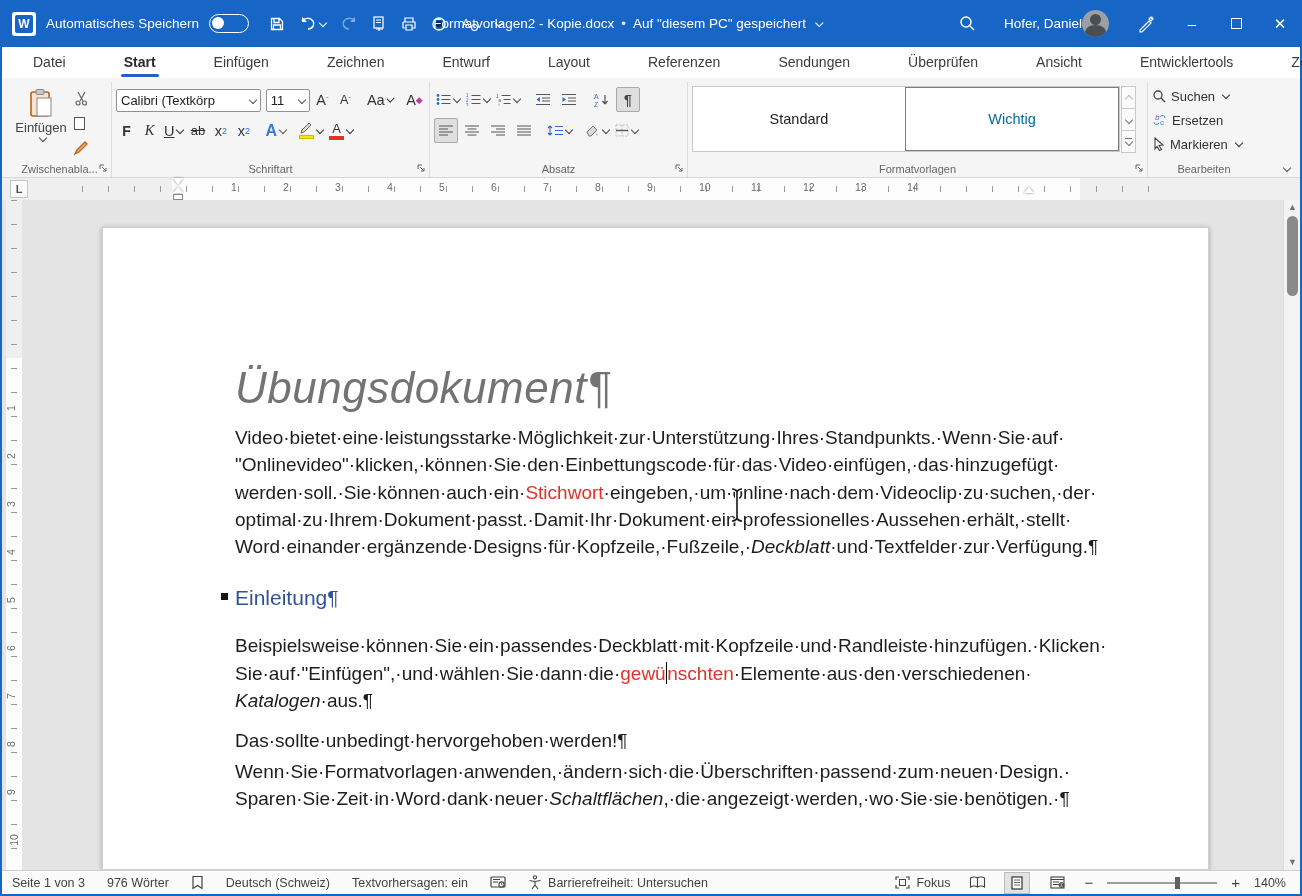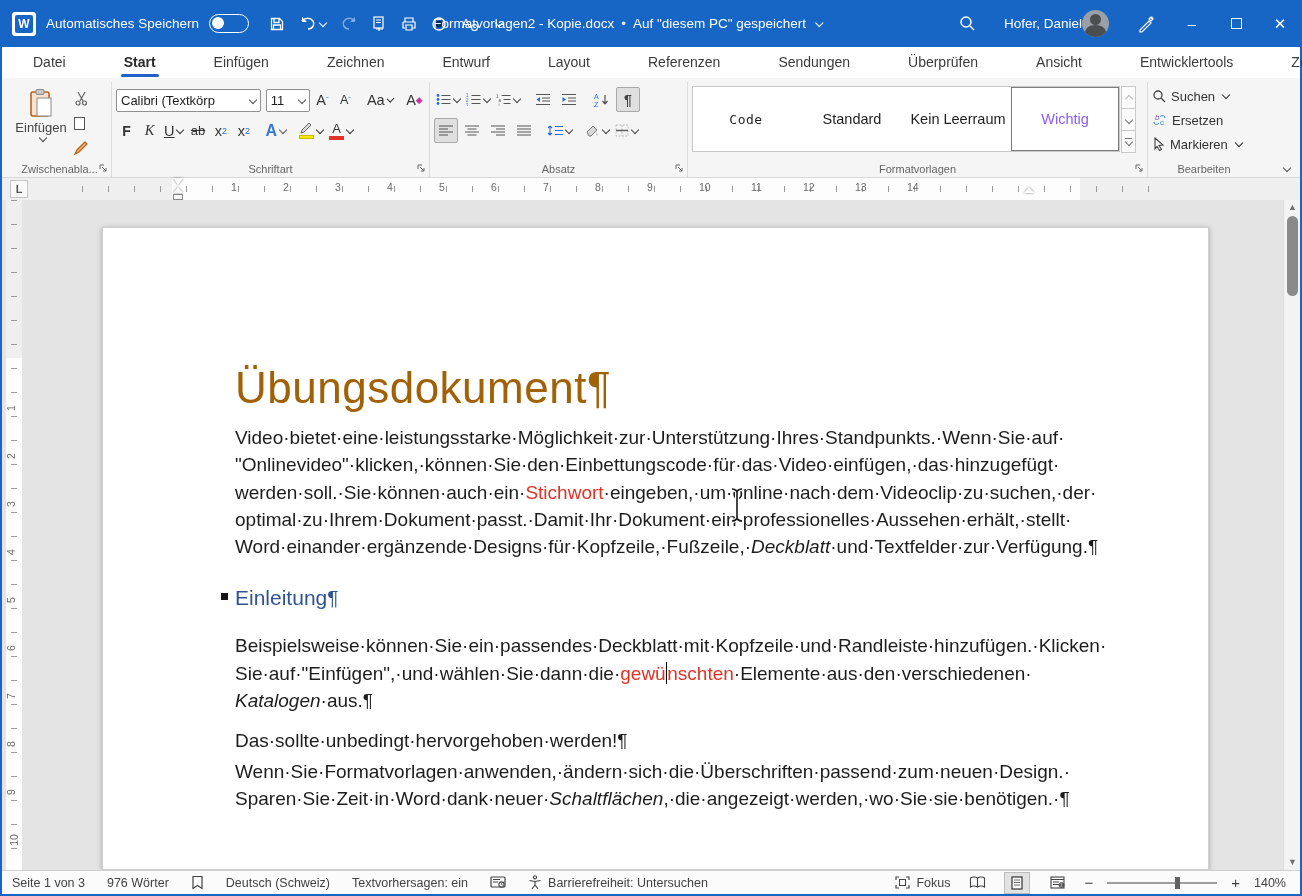--- a/index.html
+++ b/index.html
@@ -86,21 +86,21 @@
   .pbtn { height:25px; min-width:24px; display:flex; align-items:center; justify-content:center; padding:0 2px; color:#444; }
   .pbtn.toggled { background:#dfdfdf; border:1px solid #a9a9a9; border-radius:2px; }
   .pilc { font-size:14px; font-weight:600; }
 
   
   .g-sty { width:460px; }
   .gallery { display:flex; margin-top:2px; }
   .galcells { display:flex; background:#fff; border:1px solid #c9c9c9; height:66px; width:428px; }
   .stycell { flex:1; display:flex; align-items:center; justify-content:center; font-size:14.5px; color:#1f1f1f; }
   .stycell.mono { font-family:"DejaVu Sans Mono", monospace; font-size:13px; letter-spacing:.5px; }
-  .stycell.selected { border:1.7px solid #7c7c7c; color:#8b5cf6; background:#fff; }
+  .stycell.selected { border:1.7px solid #7c7c7c; color:#0369a1; background:#fff; }
   .galscroll { width:15px; display:flex; flex-direction:column; margin-left:1px; }
   .galscroll .gs { flex:1; border:1px solid #c9c9c9; background:#fbfbfb; display:flex; align-items:center;
                    justify-content:center; color:#777; margin-bottom:-1px; }
   .gs .chev { margin:0; }
   .gs.more { flex-direction:column; }
   .gs.more::before { content:""; width:7px; height:1.5px; background:#777; margin-bottom:1px; }
 
   
   .g-edit { width:112px; }
   .erow { display:flex; align-items:center; gap:5px; height:24px; font-size:13px; color:#333; white-space:nowrap; }
@@ -126,21 +126,21 @@
   .docarea { position:absolute; left:0; top:200px; width:1298px; height:670px; background:#e4e4e4; overflow:hidden; }
   .vruler { position:absolute; left:4px; top:0; width:16px; height:670px; background:#efefef; }
   .vband { position:absolute; left:0; top:158px; width:16px; height:512px; background:#fdfdfd; }
   .vticks { position:absolute; left:5px; top:0; width:6px; height:670px;
             background:repeating-linear-gradient(to bottom, #9a9a9a 0 1px, transparent 1px 24px); }
   .vnum { position:absolute; left:2px; font-size:10.5px; color:#6b6b6b; transform:rotate(-90deg); }
   .page { position:absolute; left:100px; top:27px; width:1107px; height:643px; background:#fff;
           border:1px solid #cfcfcf; box-shadow:0 1px 5px rgba(0,0,0,.28);
           padding:136px 132px 0 132px; color:#1d1d1d; }
   .dline { height:27.3px; line-height:27.3px; font-size:19px; white-space:nowrap; }
-  .dtitle-line { font-size:44px; line-height:48px; font-weight:300; letter-spacing:.5px; color:#a16207; white-space:nowrap; }
+  .dtitle-line { font-size:44px; line-height:48px; font-weight:300; letter-spacing:.5px; color:#737373; white-space:nowrap;font-style:italic; }
   .dh-line { font-size:21px; line-height:36px; color:#2f5496; white-space:nowrap; }
   .b-p1 { margin-top:12px; } .b-h1 { margin-top:20px; position:relative; }
   .b-p2 { margin-top:16px; }  .b-p3 { margin-top:13px; }
   .b-h2 { margin-top:24px; position:relative; } .b-p4 { margin-top:3px; }
   .hsquare { position:absolute; left:-14px; top:13px; width:7px; height:7px; background:#161616; }
   .t-red { color:#e03326; }
   .t-it { font-style:italic; }
   .caret { display:inline-block; width:1.6px; height:22px; background:#000; vertical-align:-4px; }
   .vscroll { position:absolute; right:0; top:0; width:17px; height:670px; background:#f3f3f3; border-left:1px solid #dedede; }
   .vs-arrow { position:absolute; left:0; width:17px; height:15px; color:#707070; font-size:9px; text-align:center; line-height:15px; }
@@ -492,23 +492,21 @@
       </div>
       <span class="glabel">Absatz</span>
       <svg class="lnch" width="10" height="10" viewBox="0 0 10 10">
           <path d="M2 2h4M2 2v4M4 4l4 4M8 5v3H5" stroke="#666" fill="none"></path>
         </svg>
     </div>
 
     <div class="rgroup g-sty">
       <div class="gallery">
         <div class="galcells" id="style-gallery">
-            <div class="stycell mono">Code</div>
             <div class="stycell">Standard</div>
-            <div class="stycell">Kein Leerraum</div>
             <div class="stycell selected">Wichtig</div>
           </div>
         <div class="galscroll">
           <span class="gs" style="color:#bbb;">
               <span class="chev" style="transform:rotate(-135deg);margin-top:3px;"></span>
             </span>
           <span class="gs">
               <span class="chev"></span>
             </span>
           <span class="gs more">

